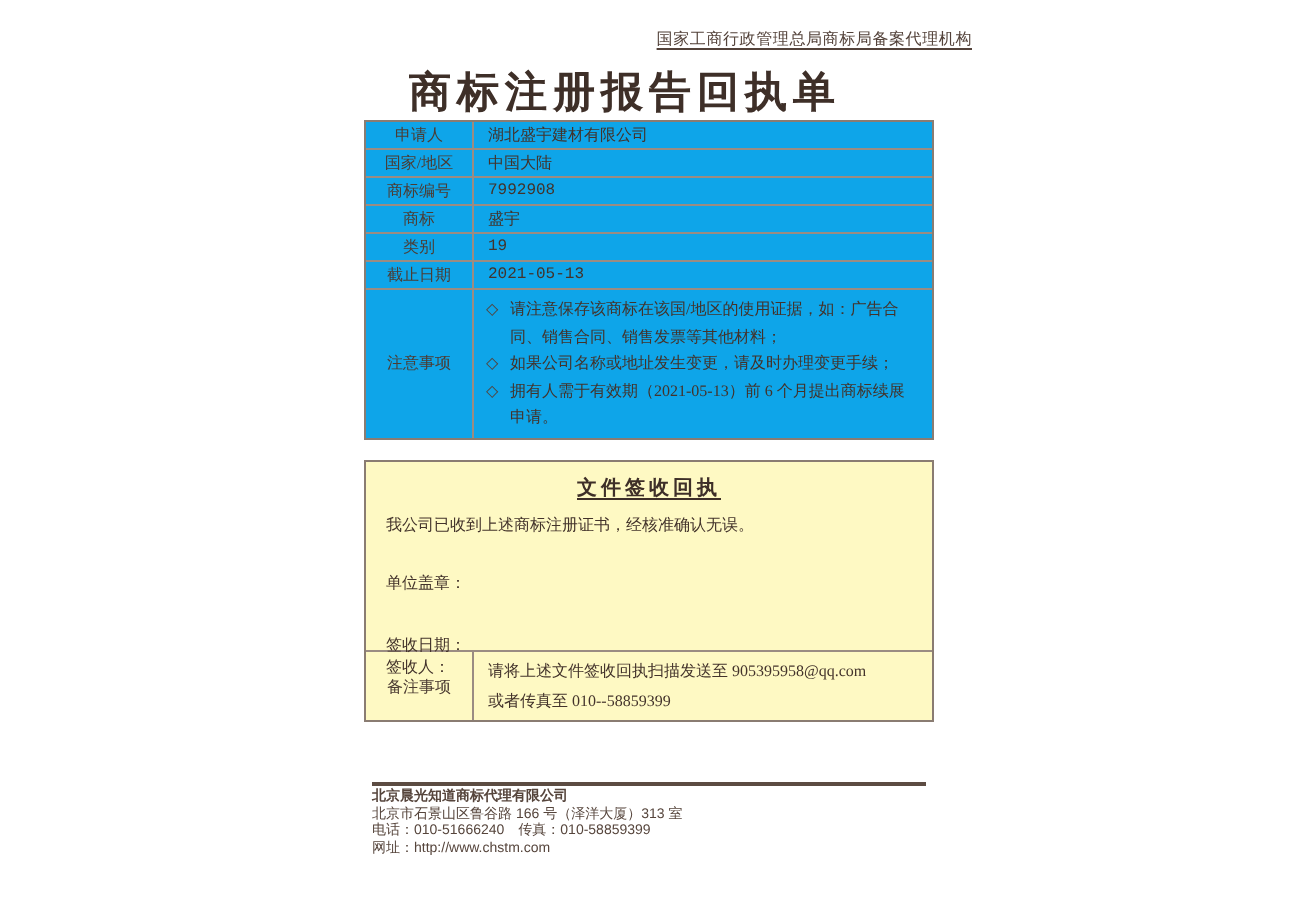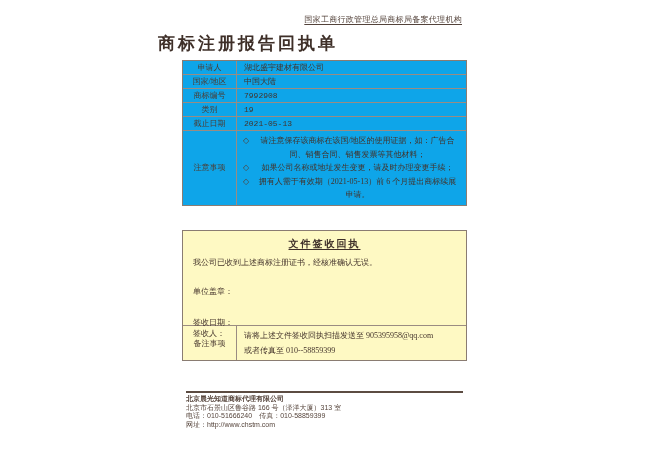--- a/index.html
+++ b/index.html
@@ -13,33 +13,34 @@
     overflow: hidden;
   }
   .doc {
     position: absolute;
     top: 0; left: 0;
     width: 645px; height: 450px;
   }
   .agency-note {
     position: absolute;
     top: 14px;
-    right: 183px;
+    right: 159px;
     font-size: 8px;
     letter-spacing: 0.3px;
     color: #53423a;
     text-decoration: underline;
     text-underline-offset: 2px;
   }
   .doc-title {
     position: absolute;
     top: 32px;
-    left: 158px;
+    left: 140px;
     width: 345px;
-    font-size: 17px;
+    text-align: center;
+    font-size: 21px;
     font-weight: bold;
     letter-spacing: 3px;
     color: #3e2f28;
   }
   
   .info-table {
     position: absolute;
     top: 60px;
     left: 182px;
     width: 285px;
@@ -87,21 +88,21 @@
     display: flex;
     font-size: 8px;
     line-height: 13.5px;
     color: #43332b;
   }
   .note-bullet {
     flex: 0 0 12px;
     text-align: left;
     color: #53423a;
   }
-  .note-text { flex: 1; text-align: center; }
+  .note-text { flex: 1; }
   
   .receipt-box {
     position: absolute;
     top: 230px;
     left: 182px;
     width: 285px;
     border: 1px solid #8a7c72;
     box-sizing: border-box;
     background: #fef9c3;
   }
@@ -180,20 +181,24 @@
       <div class="cell-label">申请人</div>
       <div class="cell-value">湖北盛宇建材有限公司</div>
     </div>
     <div class="itr">
       <div class="cell-label">国家/地区</div>
       <div class="cell-value">中国大陆</div>
     </div>
     <div class="itr">
       <div class="cell-label">商标编号</div>
       <div class="cell-value">7992908</div>
+    </div>
+    <div class="itr">
+      <div class="cell-label">商标</div>
+      <div class="cell-value">盛宇</div>
     </div>
     <div class="itr">
       <div class="cell-label">类别</div>
       <div class="cell-value">19</div>
     </div>
     <div class="itr">
       <div class="cell-label">截止日期</div>
       <div class="cell-value">2021-05-13</div>
     </div>
     <div class="itr notes-row">

